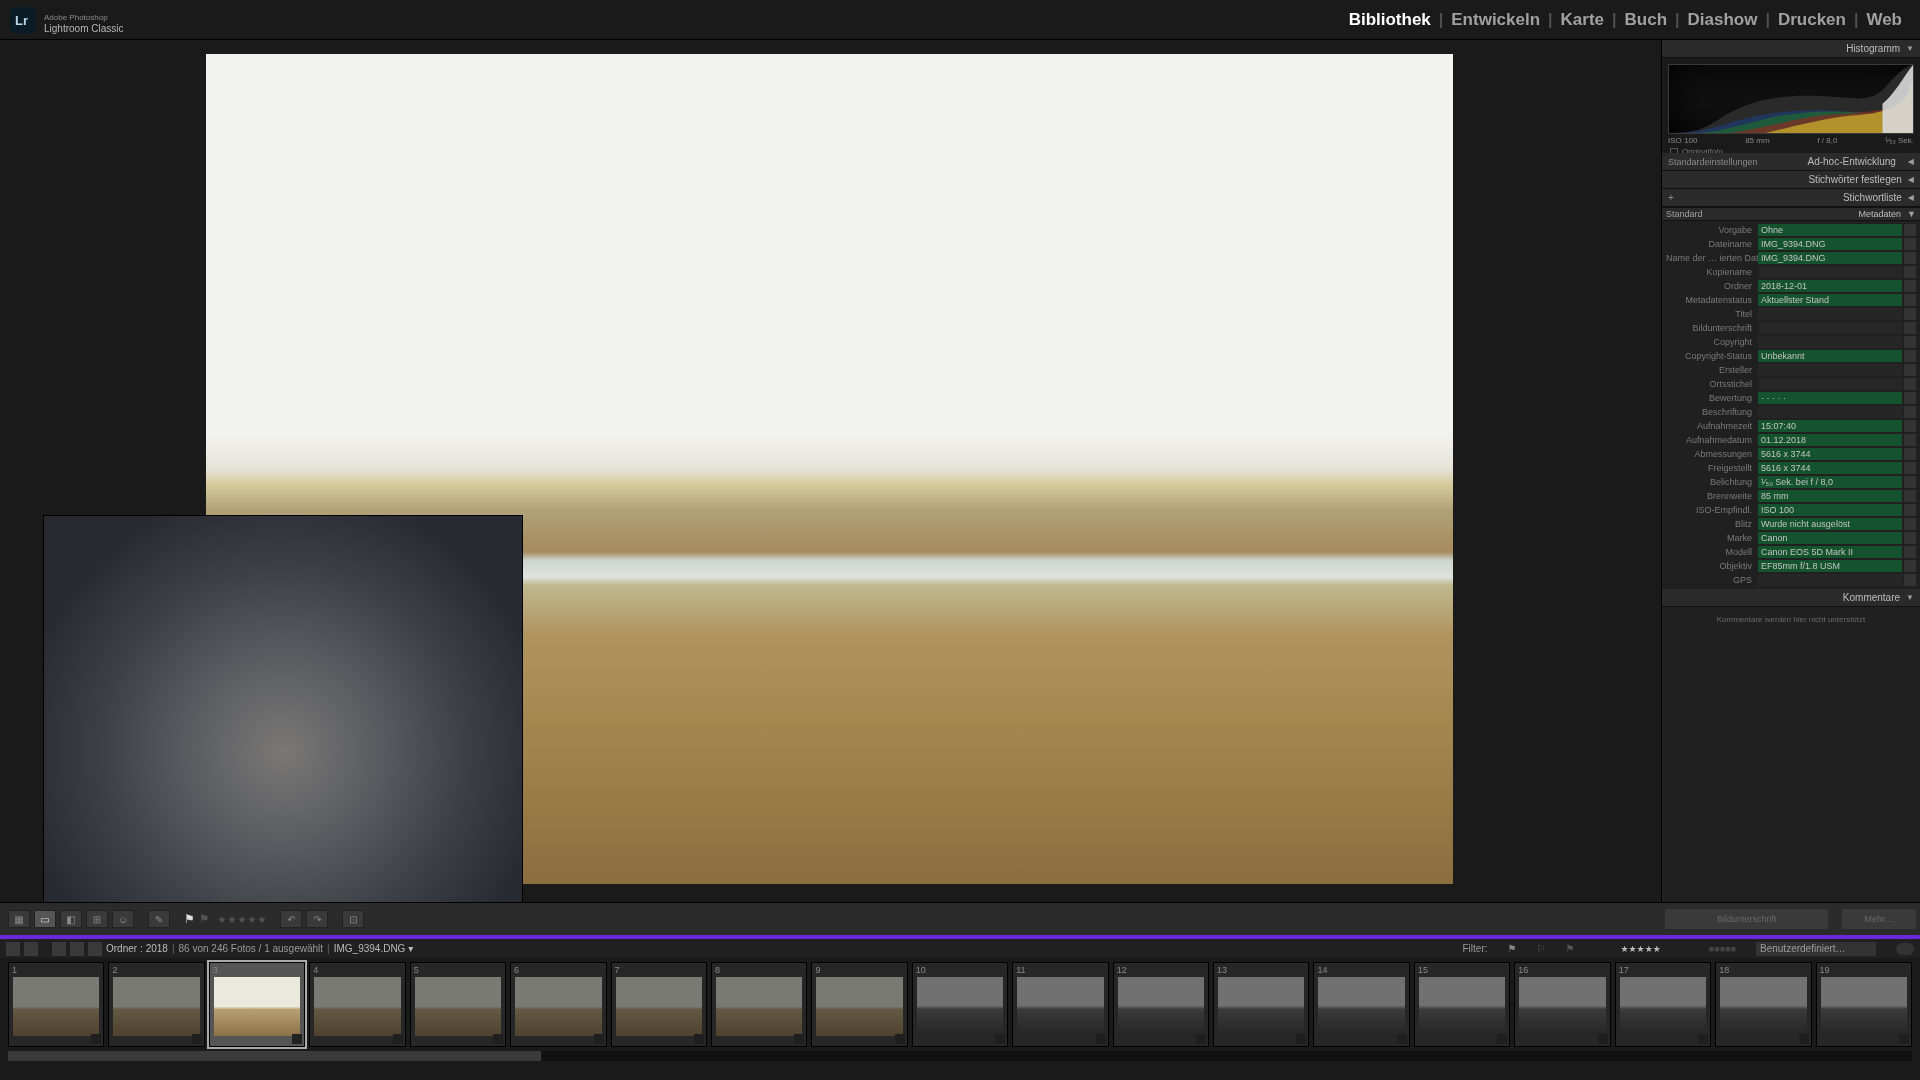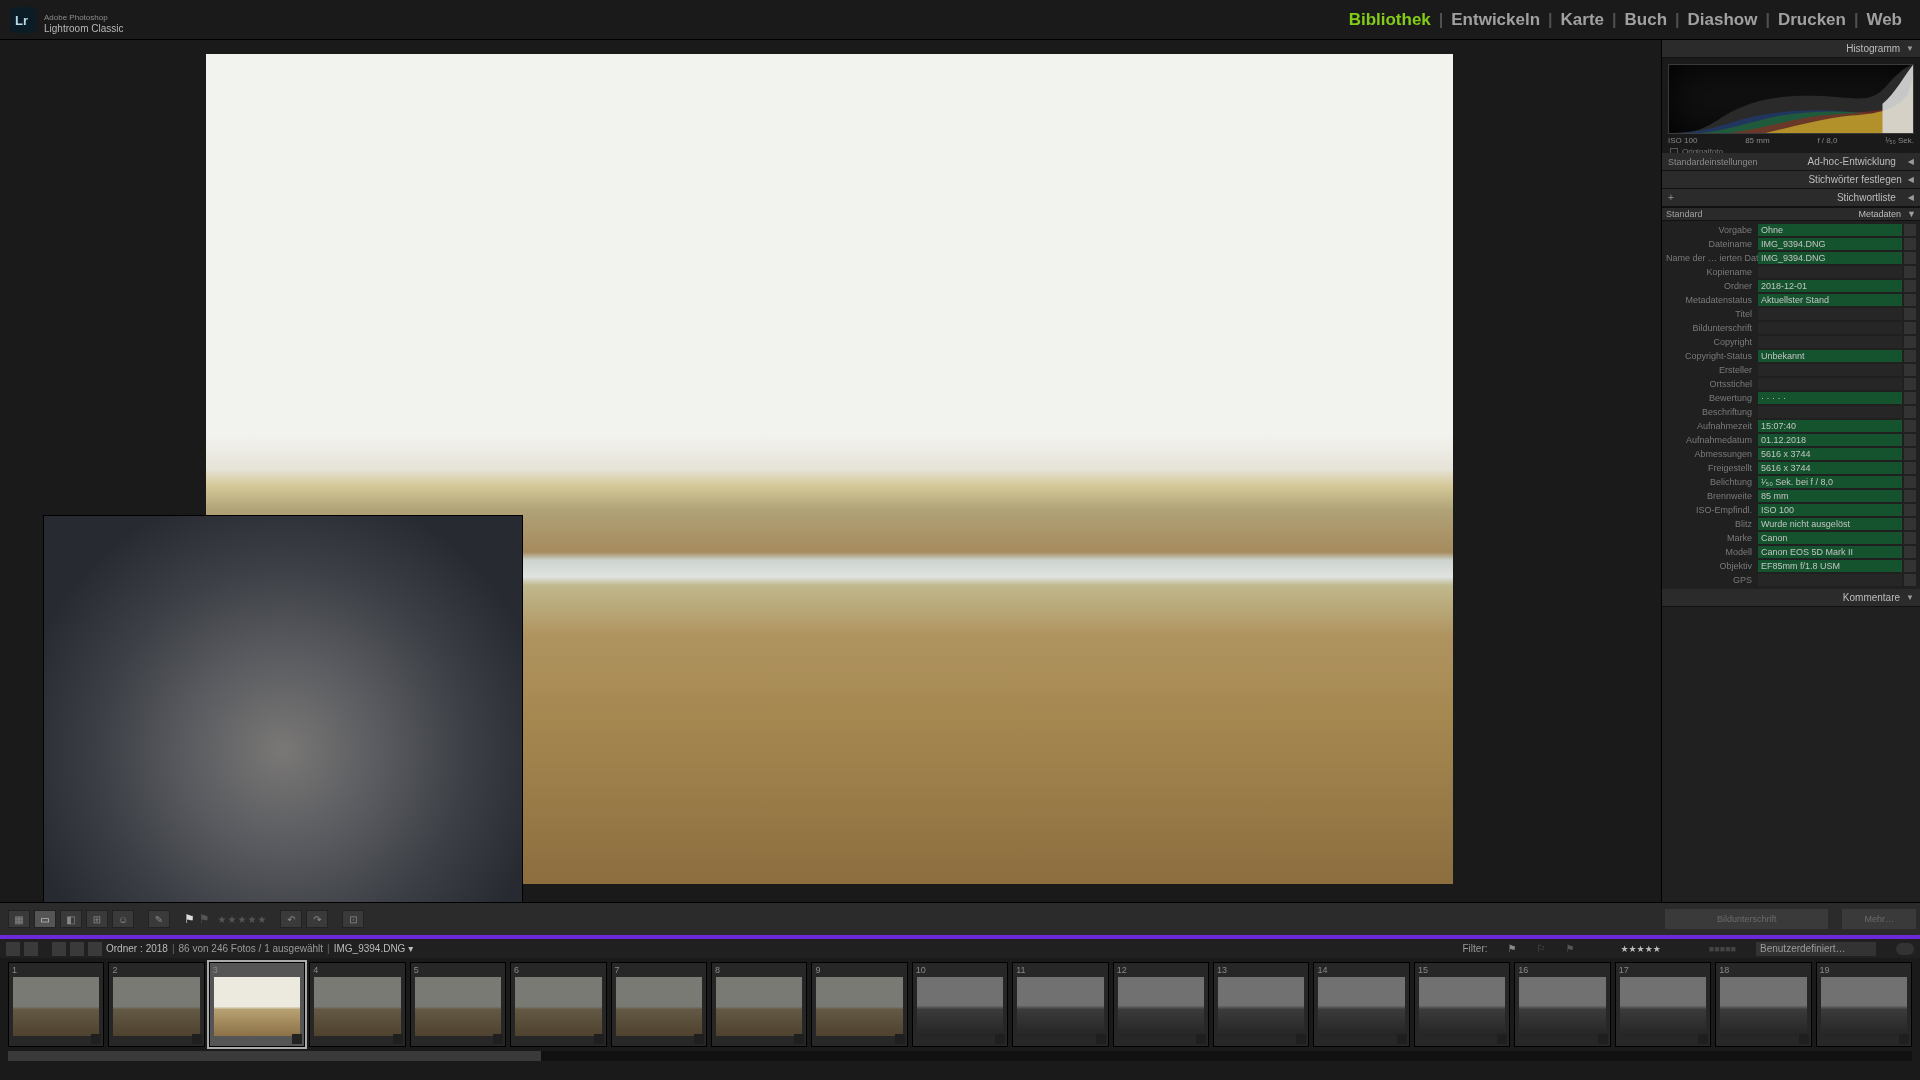--- a/index.html
+++ b/index.html
@@ -7,21 +7,21 @@
 
 
 .topbar { height:40px; background:#1a1a1a; display:flex; align-items:center; padding:0 10px; border-bottom:1px solid #000; }
 .logo-group { display:flex; align-items:center; gap:8px; }
 .logo-box { width:26px; height:26px;text-decoration:underline; }
 .logo-text { color:#b8b8b8; font-size:10px; line-height:11px; }
 .logo-text .small { font-size:8px; color:#8c8c8c;margin-top:6px; }
 .module-nav { margin-left:auto; display:flex; gap:0; align-items:center; font-weight:bold; }
 .module-nav .mod { color:#a0a0a0; font-size:17px; padding:0 8px; cursor:pointer; }
 .module-nav .sep { color:#505050; }
-.module-nav .mod.active { color:#84cc16; }
+.module-nav .mod.active { color:#ffffff; }
 
 
 .main { position:absolute; top:40px; left:0; right:0; bottom:178px; display:flex; }
 .preview-wrap { flex:1; position:relative; background:#1a1a1a; overflow:hidden; }
 .preview-canvas { position:absolute; left:206px; top:14px; width:1247px; height:830px; background:linear-gradient(to bottom,
   #f2f2ee 0%, #f2f2ee 46%, #e6e3d8 50%, #d5c898 52%,
   #b0a277 55%, #a68b5d 60%, #cdd4d0 61%, #e0e3e1 63%, #c0b98e 64%,
   #b09460 70%, #a58850 80%, #8c6e3f 100%); }
 .overlay-pip { position:absolute; left:44px; top:476px; width:478px; height:425px; background:#3a3f47; box-shadow:0 0 0 1px #000; overflow:hidden; }
 .pip-inner { width:100%; height:100%; background:
@@ -164,21 +164,21 @@
         </span>
     </div>
 
     <div class="panel-head">
       <span class="title">Stichwörter festlegen</span>
         <span class="tri">◀</span>
     </div>
 
     <div class="panel-head" style="justify-content:space-between;">
       <span style="color:#8a8a8a">+</span>
-      <span style="display:flex;align-items:center;gap:6px;">
+      <span style="display:flex;align-items:center;">
           <span class="title">Stichwortliste</span>
           <span class="tri">◀</span>
         </span>
     </div>
 
     <div class="meta-sel">
       <span>Standard</span>
       <span style="display:flex;align-items:center;gap:6px;">
           <span class="title" style="color:#bdbdbd">Metadaten</span>
           <span class="tri">▼</span>
@@ -314,20 +314,21 @@
           <div class="k">GPS</div>
           <div class="v empty"></div>
           <div class="btn"></div>
         </div>
       </div>
 
     <div class="panel-head">
       <span class="title">Kommentare</span>
         <span class="tri">▼</span>
     </div>
+    <div class="comment-body">Kommentare werden hier nicht unterstützt</div>
   </div>
 </div>
 
 <div class="toolbar">
   <div class="tbtn">▦</div>
   <div class="tbtn active">▭</div>
   <div class="tbtn">◧</div>
   <div class="tbtn">⊞</div>
   <div class="tbtn">☺</div>
   <div class="splitter"></div>

